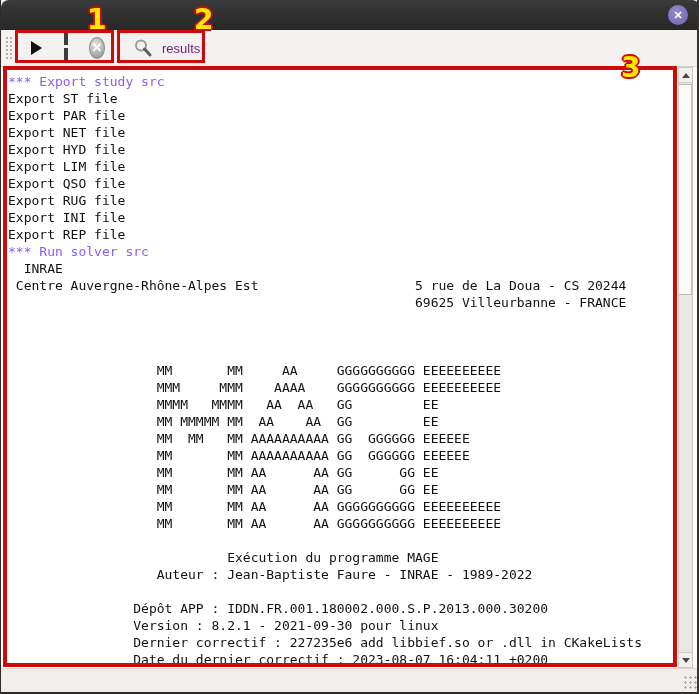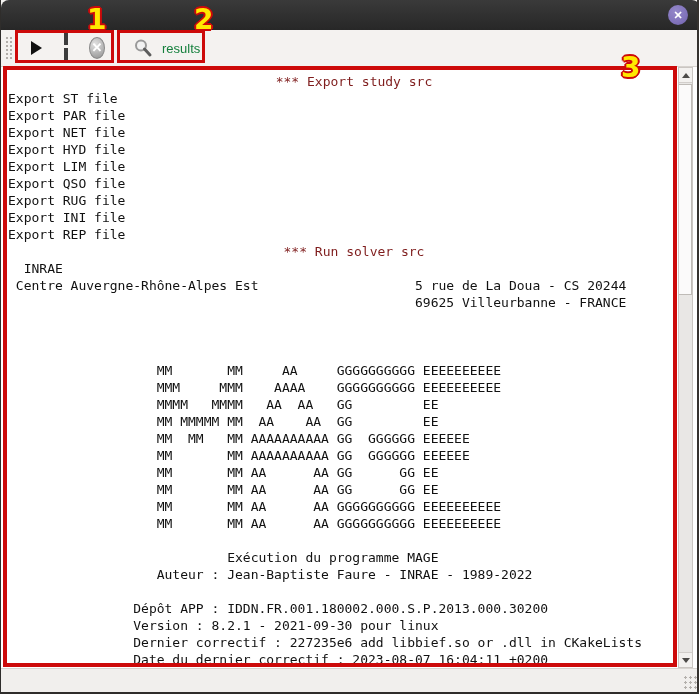--- a/index.html
+++ b/index.html
@@ -42,33 +42,33 @@
   .pause-bars i{display:inline-block;width:4px;height:13px;background:#3c3c3c;margin:0 2px;}
   .stop{width:28px;margin-left:4px;}
   .stop-ball{
     width:22px;height:22px;border-radius:50%;
     background:radial-gradient(circle at 35% 30%,#e2e2e2,#b5b5b5 55%,#8f8f8f);
     border:1px solid #898989;
     color:#ffffff;font-size:13px;font-weight:bold;line-height:20px;text-align:center;
   }
   .results{margin-left:16px;padding:0 6px;}
   .results svg{margin-right:9px;}
-  .results-label{font-size:13px;color:#15803d;}
+  .results-label{font-size:13px;color:#701a75;}
   
   .logarea{
     position:absolute;left:0;top:67px;width:699px;height:601px;background:#ffffff;
     overflow:hidden;
   }
   .logtext{
     margin:0;padding:6px 0 0 7px;
     font-family:"DejaVu Sans Mono",monospace;font-size:13px;line-height:17px;
     color:#111111;white-space:pre;
   }
   .logtext .line{height:17px;}
-  .logtext .info{color:#7f1d1d;text-align:center;}
+  .logtext .info{color:#8b5cf6;}
   
   .vscroll{
     position:absolute;right:4px;top:67px;width:15px;height:601px;
     background:#e9e7e5;border:1px solid #cac6c2;
   }
   .sb-arrow{position:absolute;left:0;width:13px;height:15px;background:#f3f1ef;}
   .sb-arrow.up{top:0;border-bottom:1px solid #d2cecb;}
   .sb-arrow.down{bottom:0;border-top:1px solid #d2cecb;}
   .sb-arrow .tri-up{position:absolute;left:3px;top:5px;width:0;height:0;border-bottom:5px solid #4c4a48;border-left:4px solid transparent;border-right:4px solid transparent;}
   .sb-arrow .tri-down{position:absolute;left:3px;top:5px;width:0;height:0;border-top:5px solid #4c4a48;border-left:4px solid transparent;border-right:4px solid transparent;}

